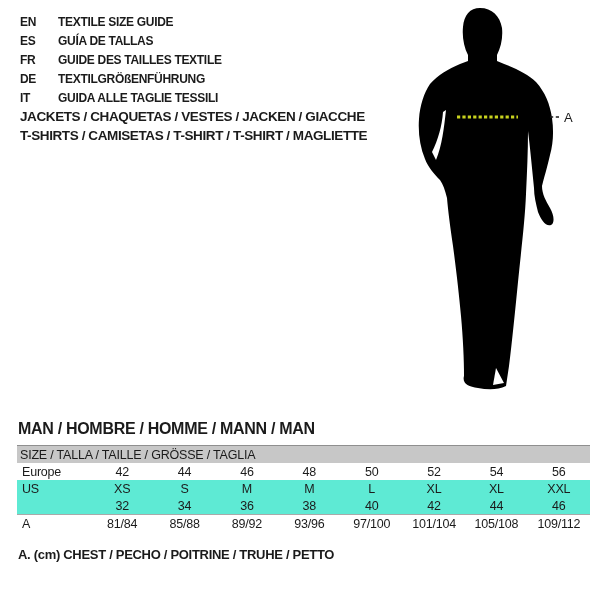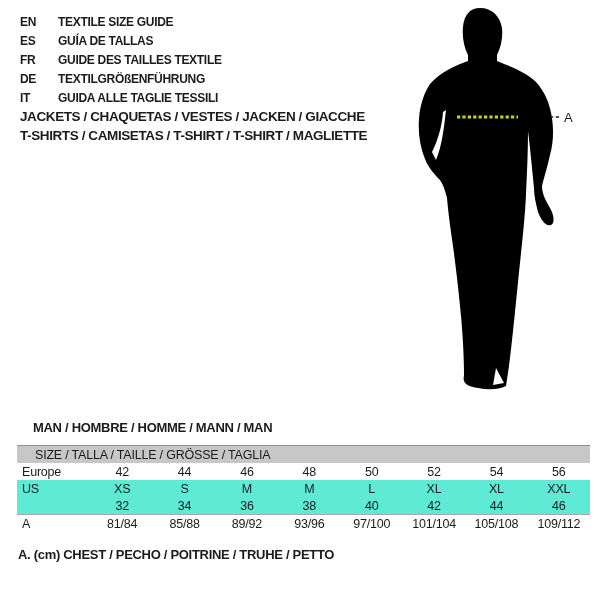--- a/index.html
+++ b/index.html
@@ -21,29 +21,29 @@
             letter-spacing:-0.4px; white-space:nowrap; }
 
   
   .figure { position:absolute; left:400px; top:0; width:200px; height:400px; }
   .figure svg { display:block; }
   .measure-a-text { font-family:"Liberation Sans","DejaVu Sans",sans-serif;
                     font-size:13px; fill:#1b1b1b; }
 
   
   .section-heading { position:absolute; left:18px; top:420px;
-                     font-weight:bold; font-size:13px; letter-spacing:-0.3px;margin-left:15px; }
+                     font-weight:bold; font-size:16px; letter-spacing:-0.3px; }
 
   
   .size-table { position:absolute; left:17px; top:445px; width:573px;
                 border-collapse:collapse; table-layout:fixed;
                 font-size:12.5px; letter-spacing:-0.2px; }
   .size-table col.c-label { width:74px; }
   .size-table th, .size-table td { padding:0; height:17px; font-weight:normal; }
-  .size-table thead th { background:#c7c7c7; text-align:left; padding-left:18px;
+  .size-table thead th { background:#c7c7c7; text-align:left; padding-left:3px;
                          border-top:1px solid #8f8f8f; }
   .size-table td { text-align:center; }
   .size-table td.lbl { text-align:left; padding-left:5px; }
   .size-table tr.stripe td { background:#5eead4; }
   .size-table tr.stripe-last td { border-bottom:1px solid #a9a9a9; }
 
   
   .footnote { position:absolute; left:18px; top:547px;
               font-weight:bold; font-size:13px; letter-spacing:-0.3px; }
 </style>

